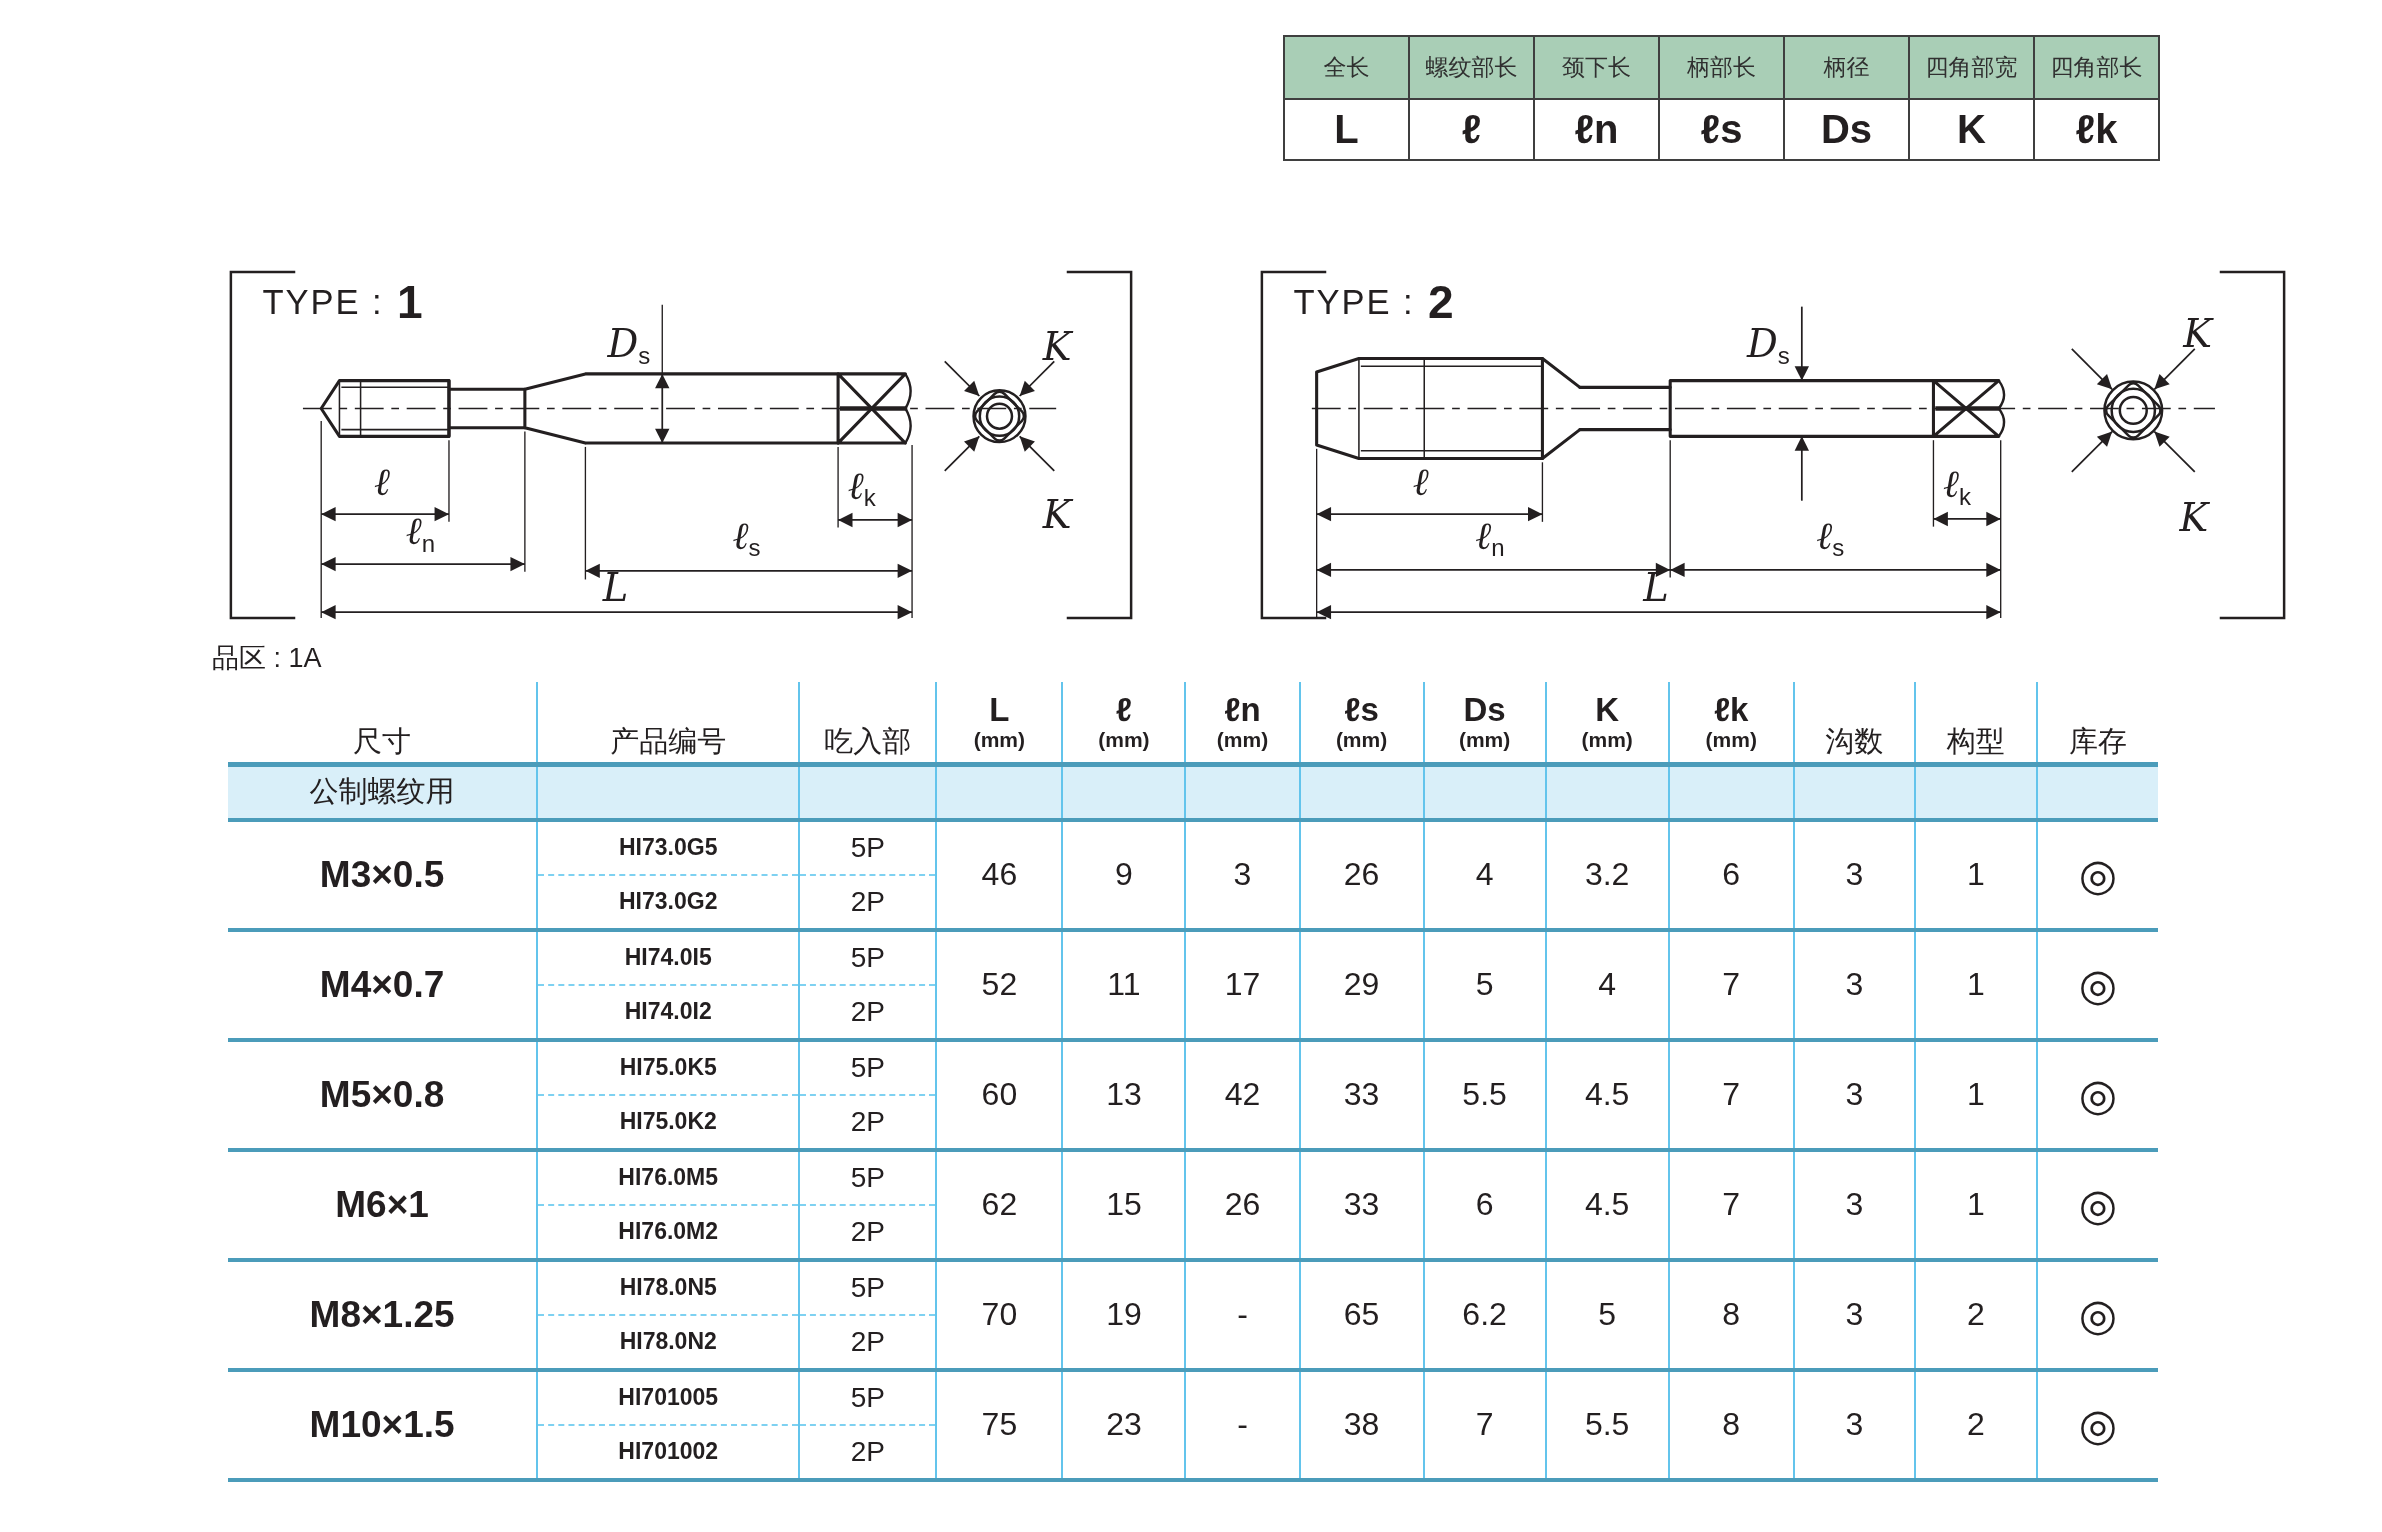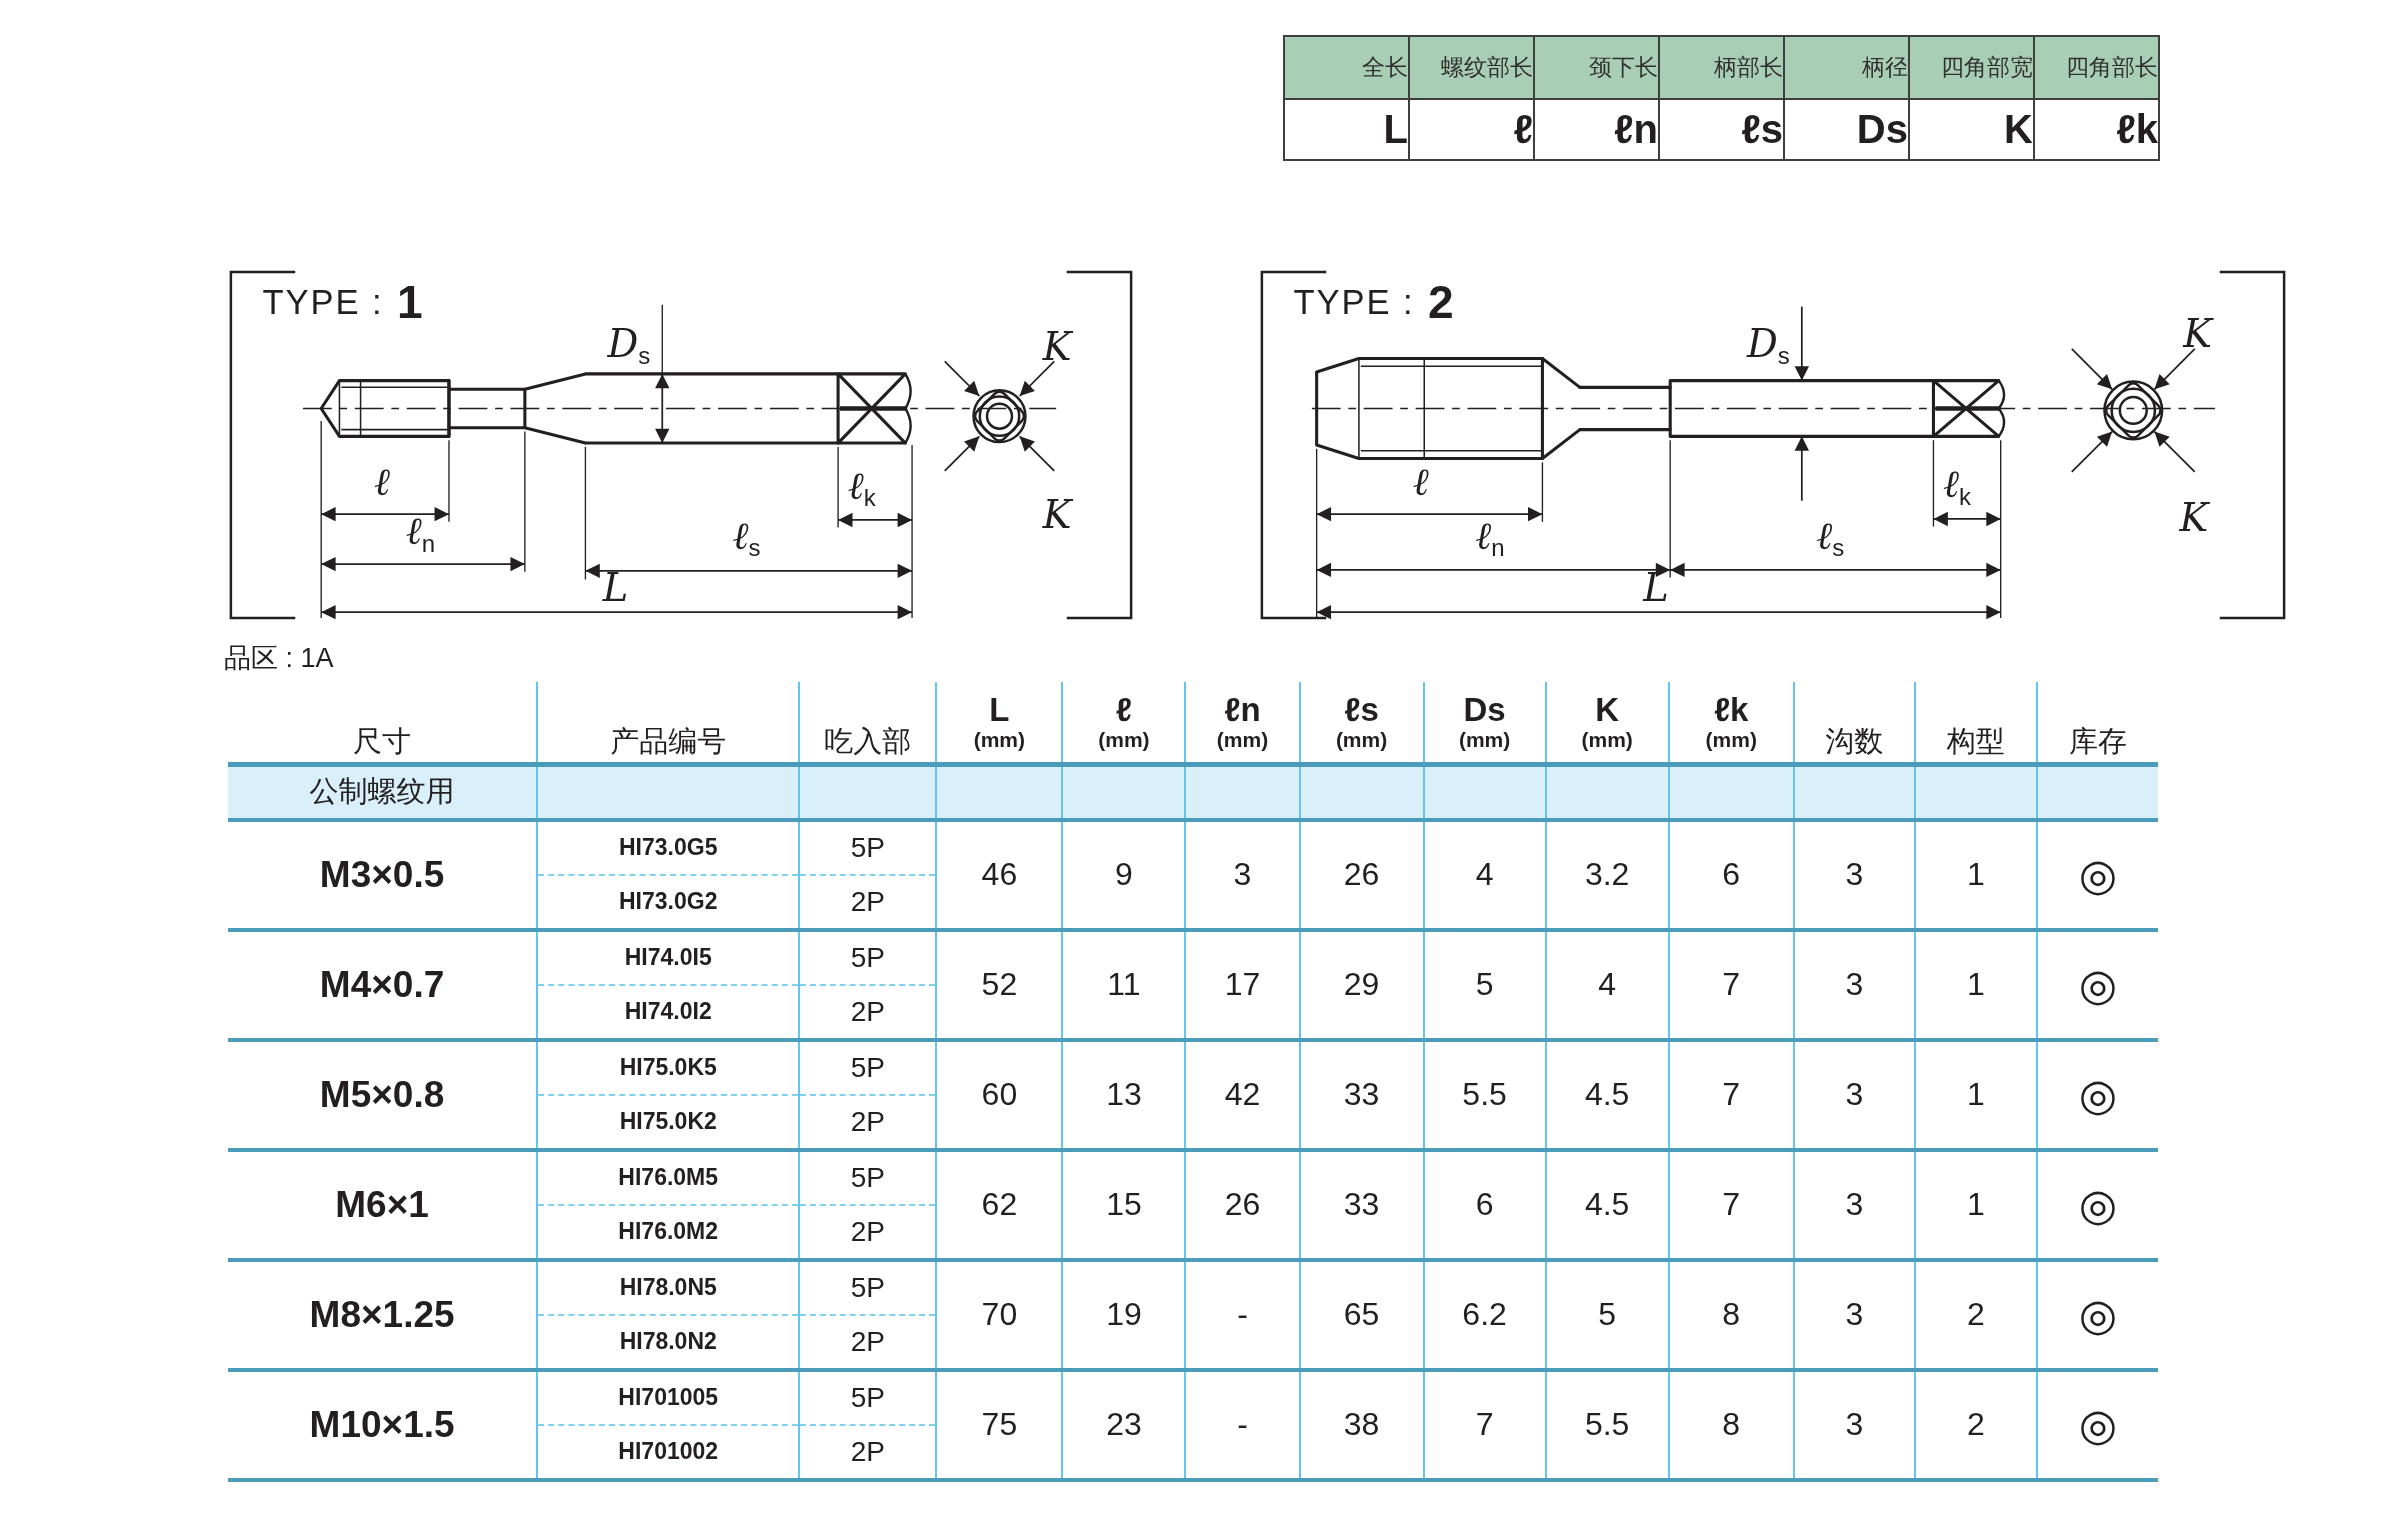--- a/index.html
+++ b/index.html
@@ -5,40 +5,40 @@
   * { box-sizing: border-box; margin: 0; padding: 0; }
   html,body { background:#ffffff; }
   body {
     width: 2383px; height: 1532px; position: relative;
     font-family: "Liberation Sans", "DejaVu Sans", sans-serif;
     color: #231f20;
   }
   
   .legend-table { position:absolute; left:1283px; top:35px; width:877px;
     border-collapse:collapse; table-layout:fixed; }
-  .legend-table td { border:2.4px solid #3f3f3f; text-align:right; vertical-align:middle; }
+  .legend-table td { border:2.4px solid #3f3f3f; text-align:center; vertical-align:middle; }
   .legend-name { height:63px; background:#a9ceb6; font-size:23px; color:#303030; }
   .legend-sym  { height:61px; background:#ffffff; font-size:40px; font-weight:bold; }
 
   
   .diagram { position:absolute; top:243px; }
   .bracket { stroke:#231f20; stroke-width:2.6; fill:none; }
   .ttl  { font-family:"Liberation Sans","DejaVu Sans",sans-serif; font-size:36px; fill:#231f20; letter-spacing:2px; }
   .tnum { font-family:"Liberation Sans","DejaVu Sans",sans-serif; font-size:48px; font-weight:bold; fill:#231f20; }
   .cl   { stroke:#231f20; stroke-width:1.6; stroke-dasharray:30 8 8 8; fill:none; }
   .p3   { stroke:#231f20; stroke-width:3.2; fill:none; stroke-linejoin:round; stroke-linecap:round; }
   .p1   { stroke:#231f20; stroke-width:1.6; fill:none; }
   .ext  { stroke:#231f20; stroke-width:1.4; }
   .dim  { stroke:#231f20; stroke-width:1.8; }
   .bold-mid { stroke:#231f20; stroke-width:4.5; }
   .dlab { font-family:"DejaVu Serif", serif; font-style:italic; font-size:40px; fill:#231f20; }
   .dsub { font-family:"Liberation Sans","DejaVu Sans",sans-serif; font-style:normal; font-size:25px; fill:#231f20; }
 
   
-  .section-label { position:absolute; left:224px; top:640px; font-size:27px; }
+  .section-label { position:absolute; left:212px; top:640px; font-size:27px; }
 
   
   .main-table { position:absolute; left:228px; top:682px; width:1930px;
     border-collapse:collapse; table-layout:fixed; }
   .main-table th, .main-table td {
     border-left:2.9px solid #63c4ec; text-align:center; vertical-align:middle; padding:0;
   }
   .main-table .nb { border-left:none; }
   .main-table th { height:79px; border-bottom:5.8px solid #4b9cba; font-weight:normal; }
   .hcn  { font-size:29px;margin-top:40px; }

